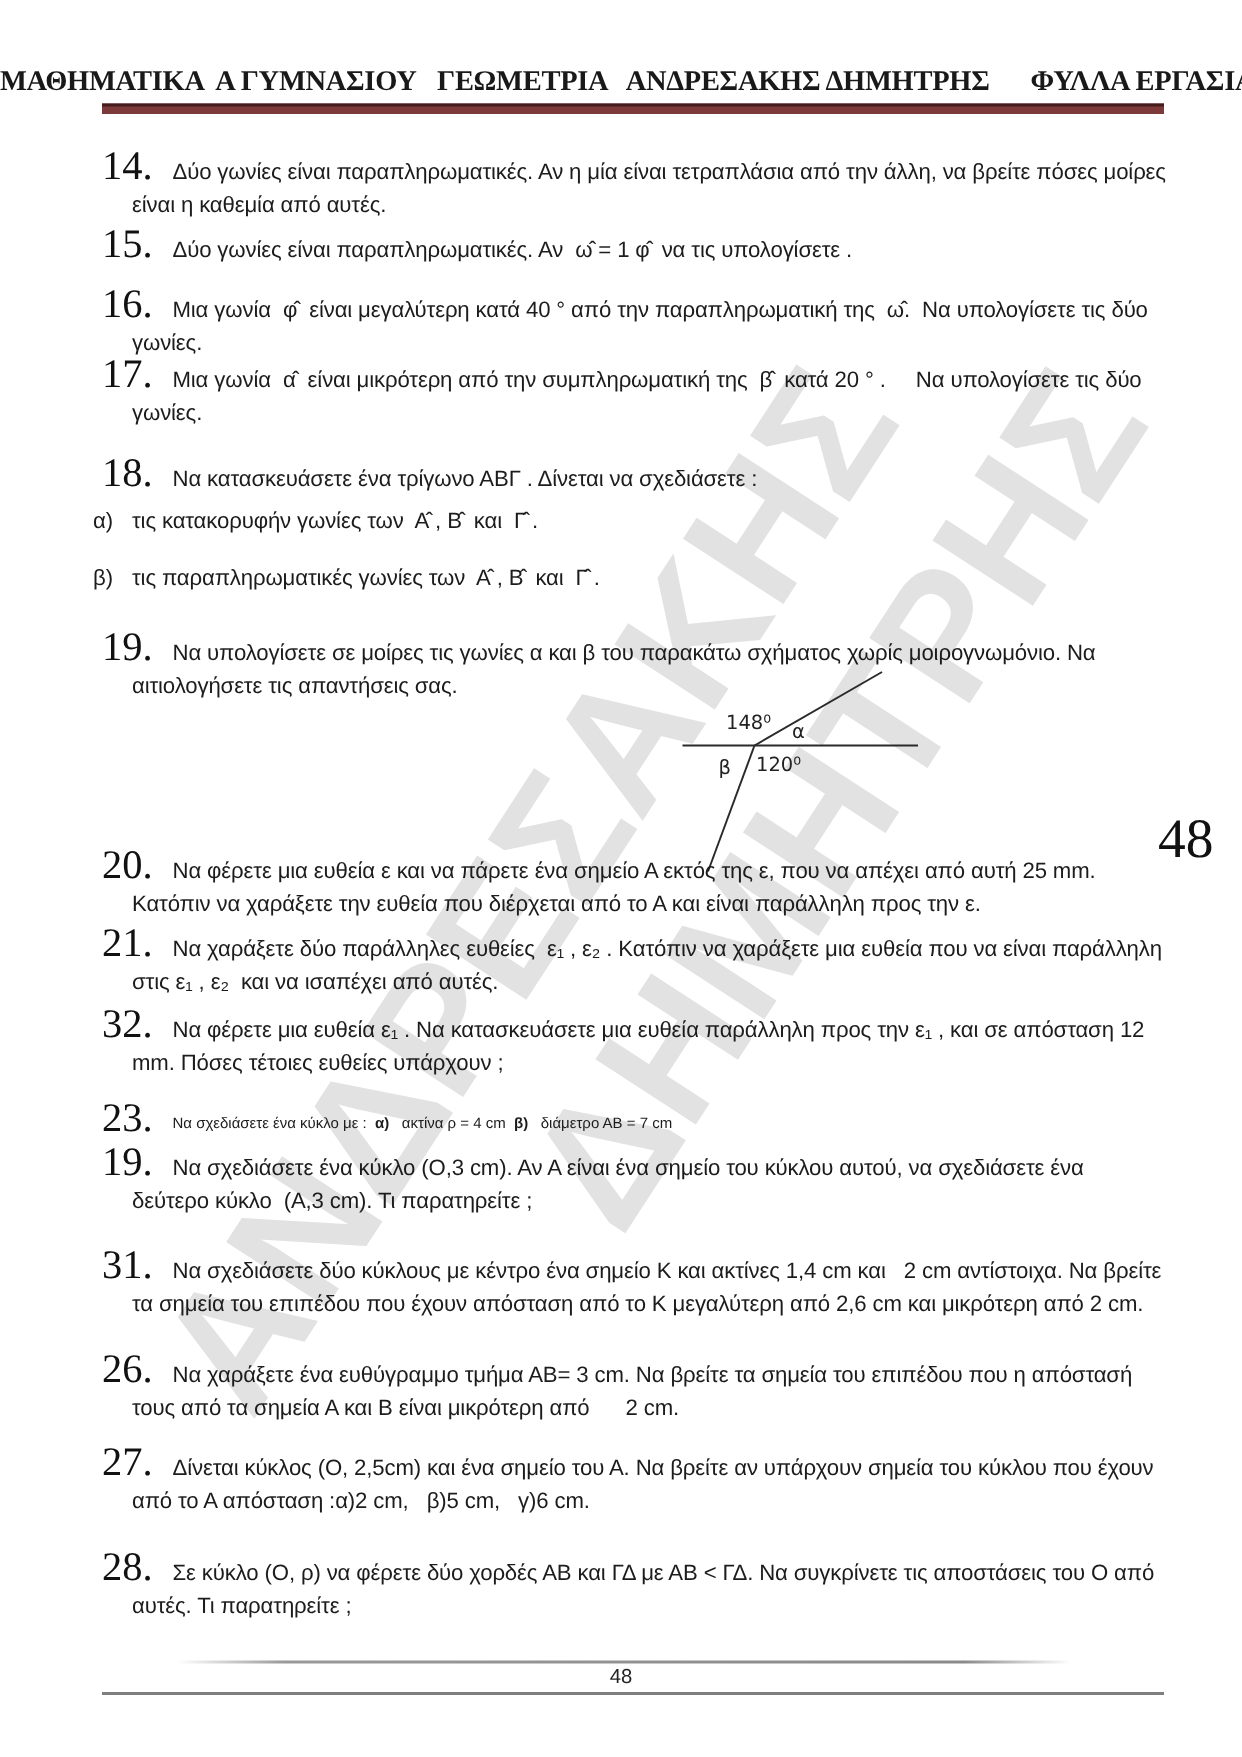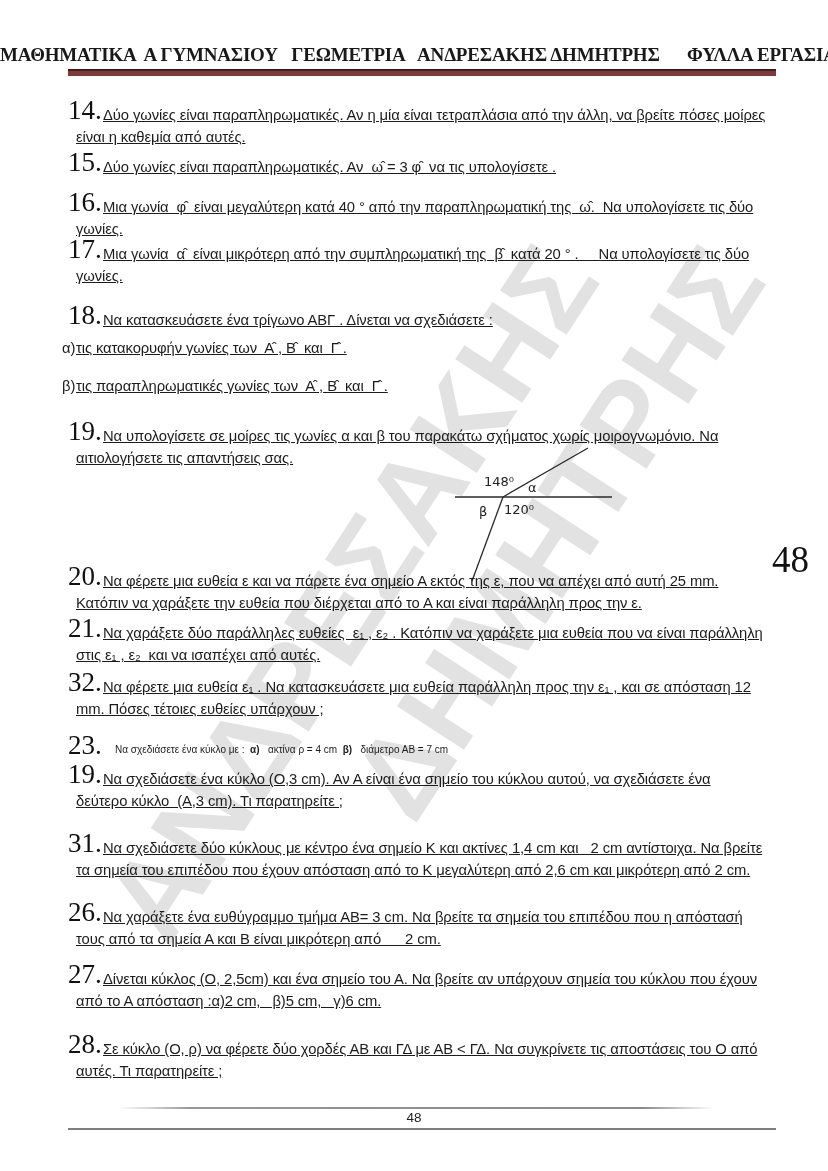--- a/index.html
+++ b/index.html
@@ -29,23 +29,23 @@
   .wm1 { left:-25px; top:575px; width:700px; font-size:116px; }
   .wm2 { left:235px; top:478px; width:640px; font-size:116px; }
   
   .prow { position:absolute; left:0; width:828px; z-index:1; }
   .pnum {
     position:absolute; left:68px; top:-8px;
     font-family:"Liberation Serif","DejaVu Serif",serif;
     font-size:27px; color:#111; line-height:1.1;
   }
   .ptext {
-    position:absolute; left:76px; top:0; width:704px;
+    position:absolute; left:88px; top:0; width:704px;
     font-size:14.8px; line-height:22px; letter-spacing:-0.1px;
-    white-space:pre-wrap; text-indent:27px; color:#1c1c1c;text-decoration:underline;
+    white-space:pre-wrap; text-indent:27px; color:#1c1c1c;
   }
   .ptext.noindent { text-indent:0; }
   .plabel {
     position:absolute; left:62px; top:0;
     font-size:14.8px; line-height:22px; color:#1c1c1c;
   }
   .pinline {
     position:absolute; left:115px; top:0; white-space:pre;
     font-size:10px; line-height:22px; color:#1c1c1c;
   }
@@ -86,21 +86,21 @@
   <div class="hdr-rule"></div>
 
   <div class="prow" style="top:104px">
     <span class="pnum">14.</span>
     <div class="ptext">Δύο γωνίες είναι παραπληρωματικές. Αν η μία είναι τετραπλάσια από την άλλη, να βρείτε πόσες μοίρες
 είναι η καθεμία από αυτές.</div>
   </div>
 
   <div class="prow" style="top:156px">
     <span class="pnum">15.</span>
-    <div class="ptext">Δύο γωνίες είναι παραπληρωματικές. Αν  ω̂ = 3 φ̂  να τις υπολογίσετε .</div>
+    <div class="ptext">Δύο γωνίες είναι παραπληρωματικές. Αν  ω̂ = 1 φ̂  να τις υπολογίσετε .</div>
   </div>
 
   <div class="prow" style="top:196px">
     <span class="pnum">16.</span>
     <div class="ptext">Μια γωνία  φ̂  είναι μεγαλύτερη κατά 40 ° από την παραπληρωματική της  ω̂.  Να υπολογίσετε τις δύο
 γωνίες.</div>
   </div>
 
   <div class="prow" style="top:243px">
     <span class="pnum">17.</span>

